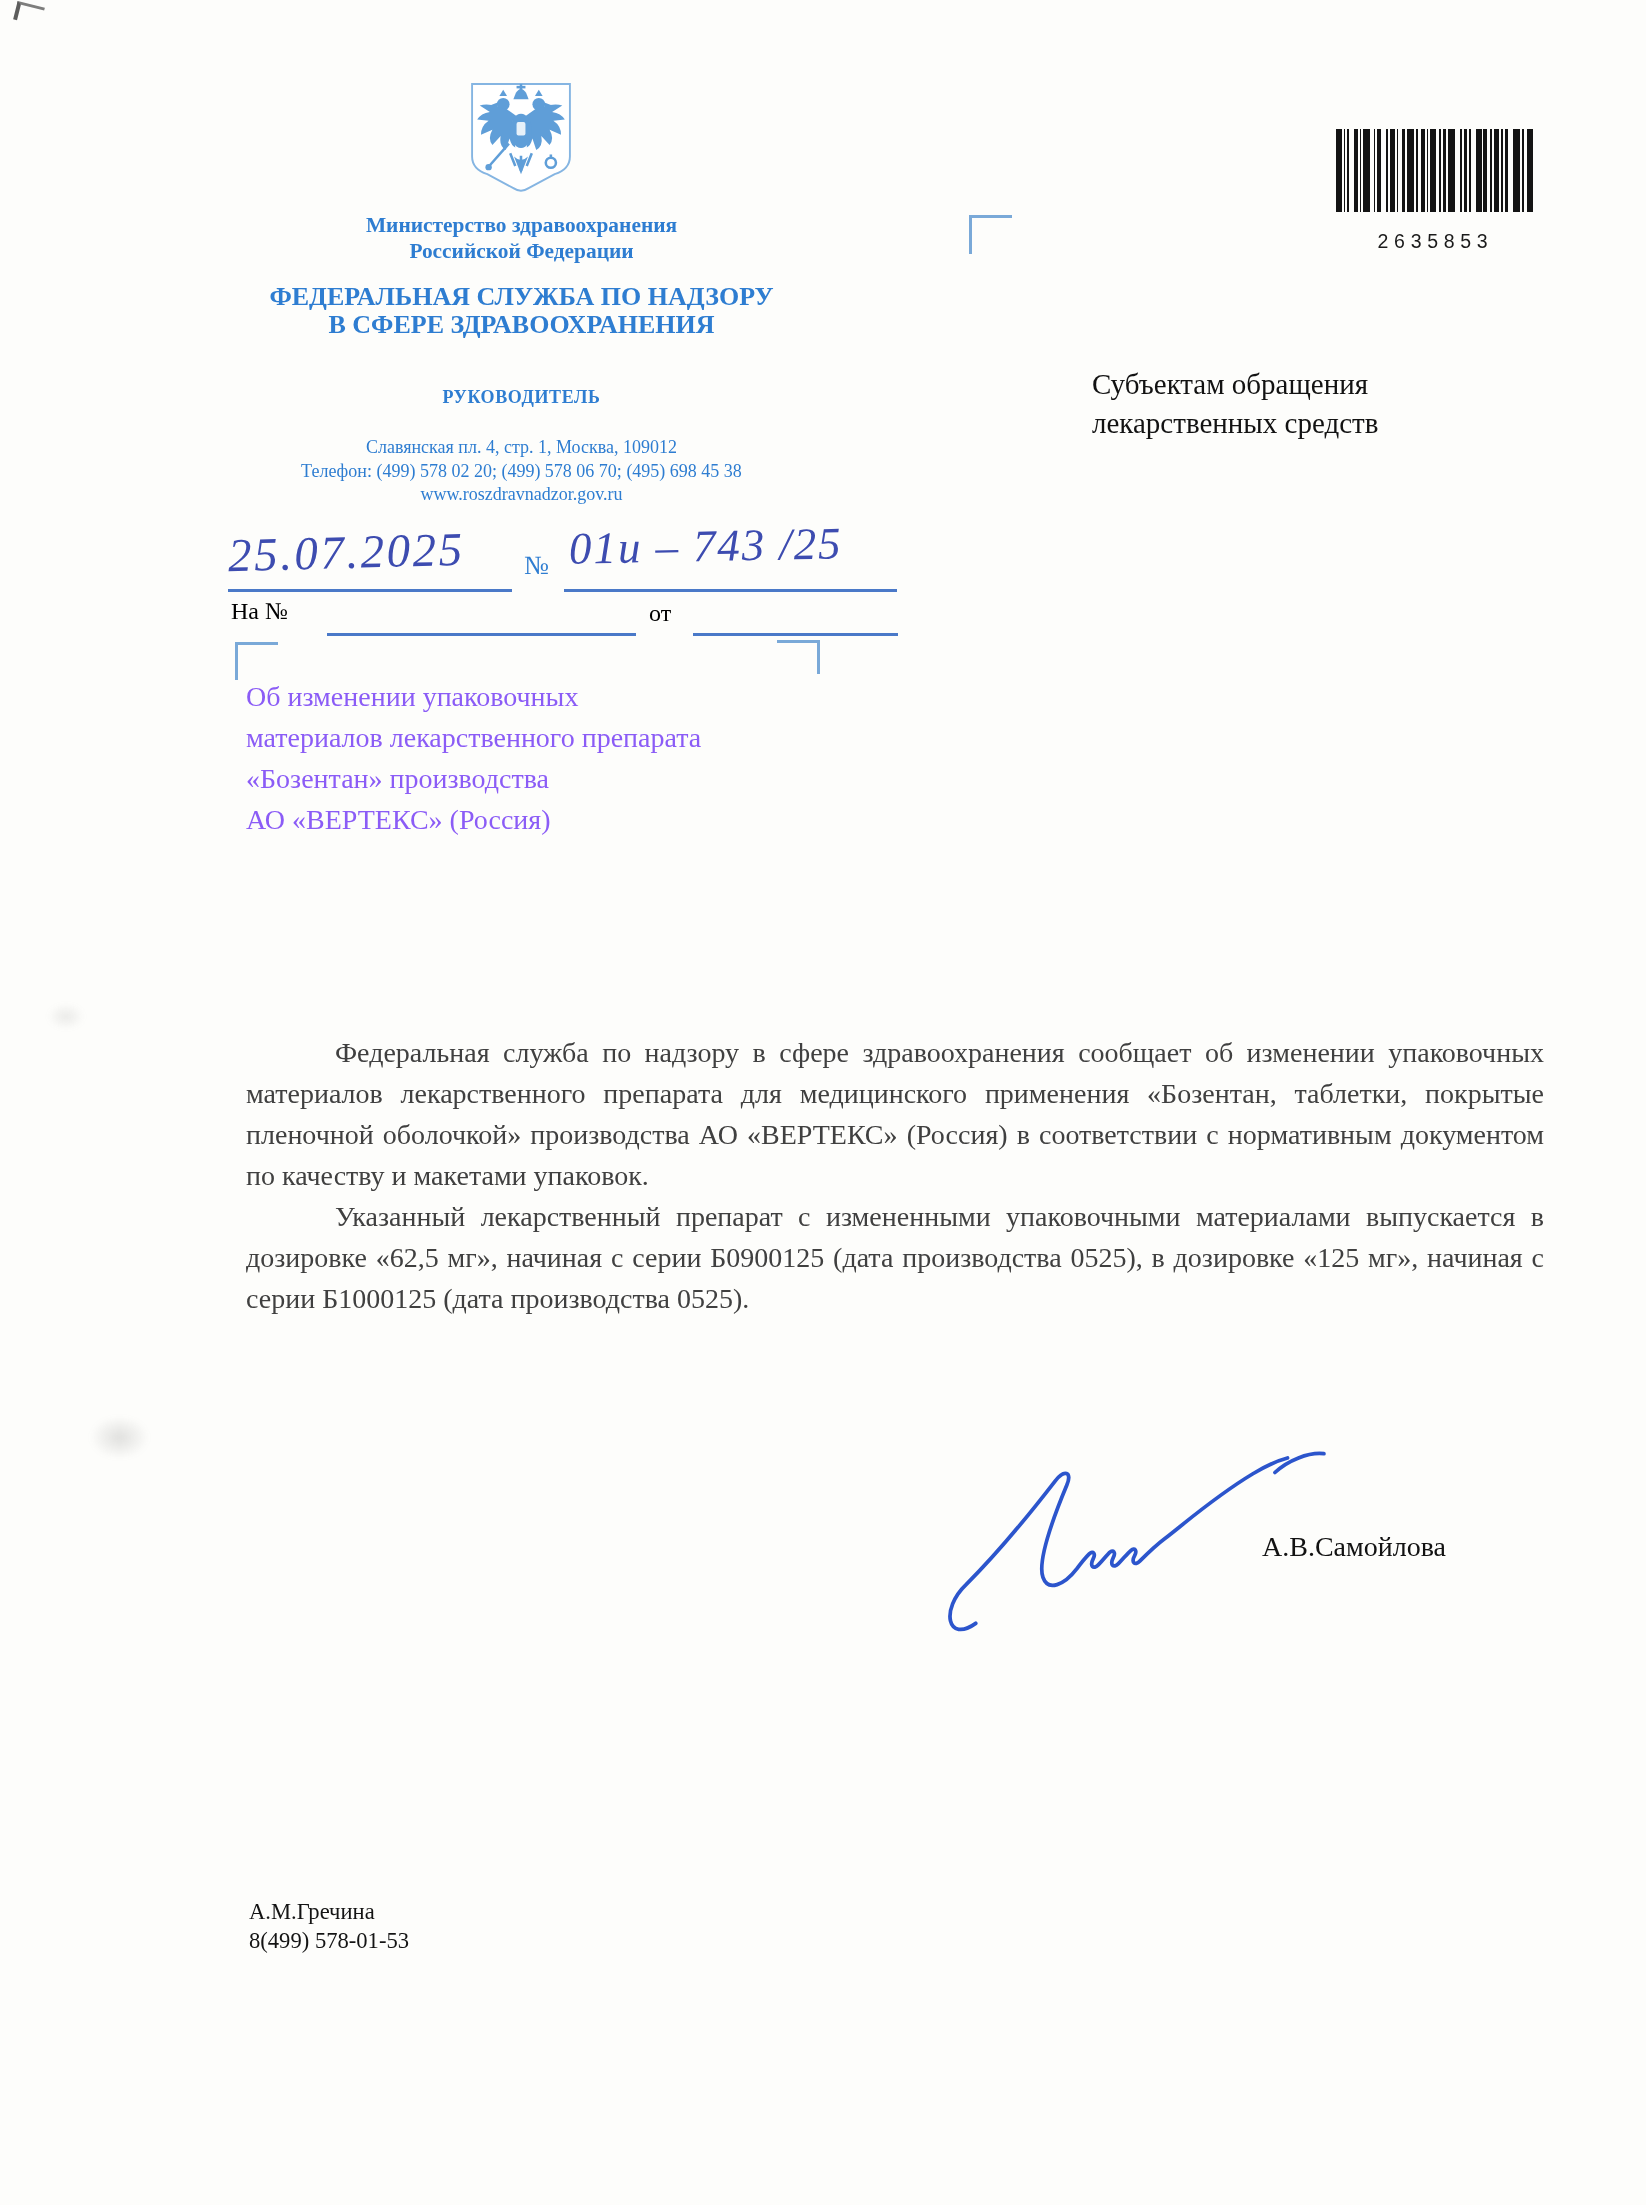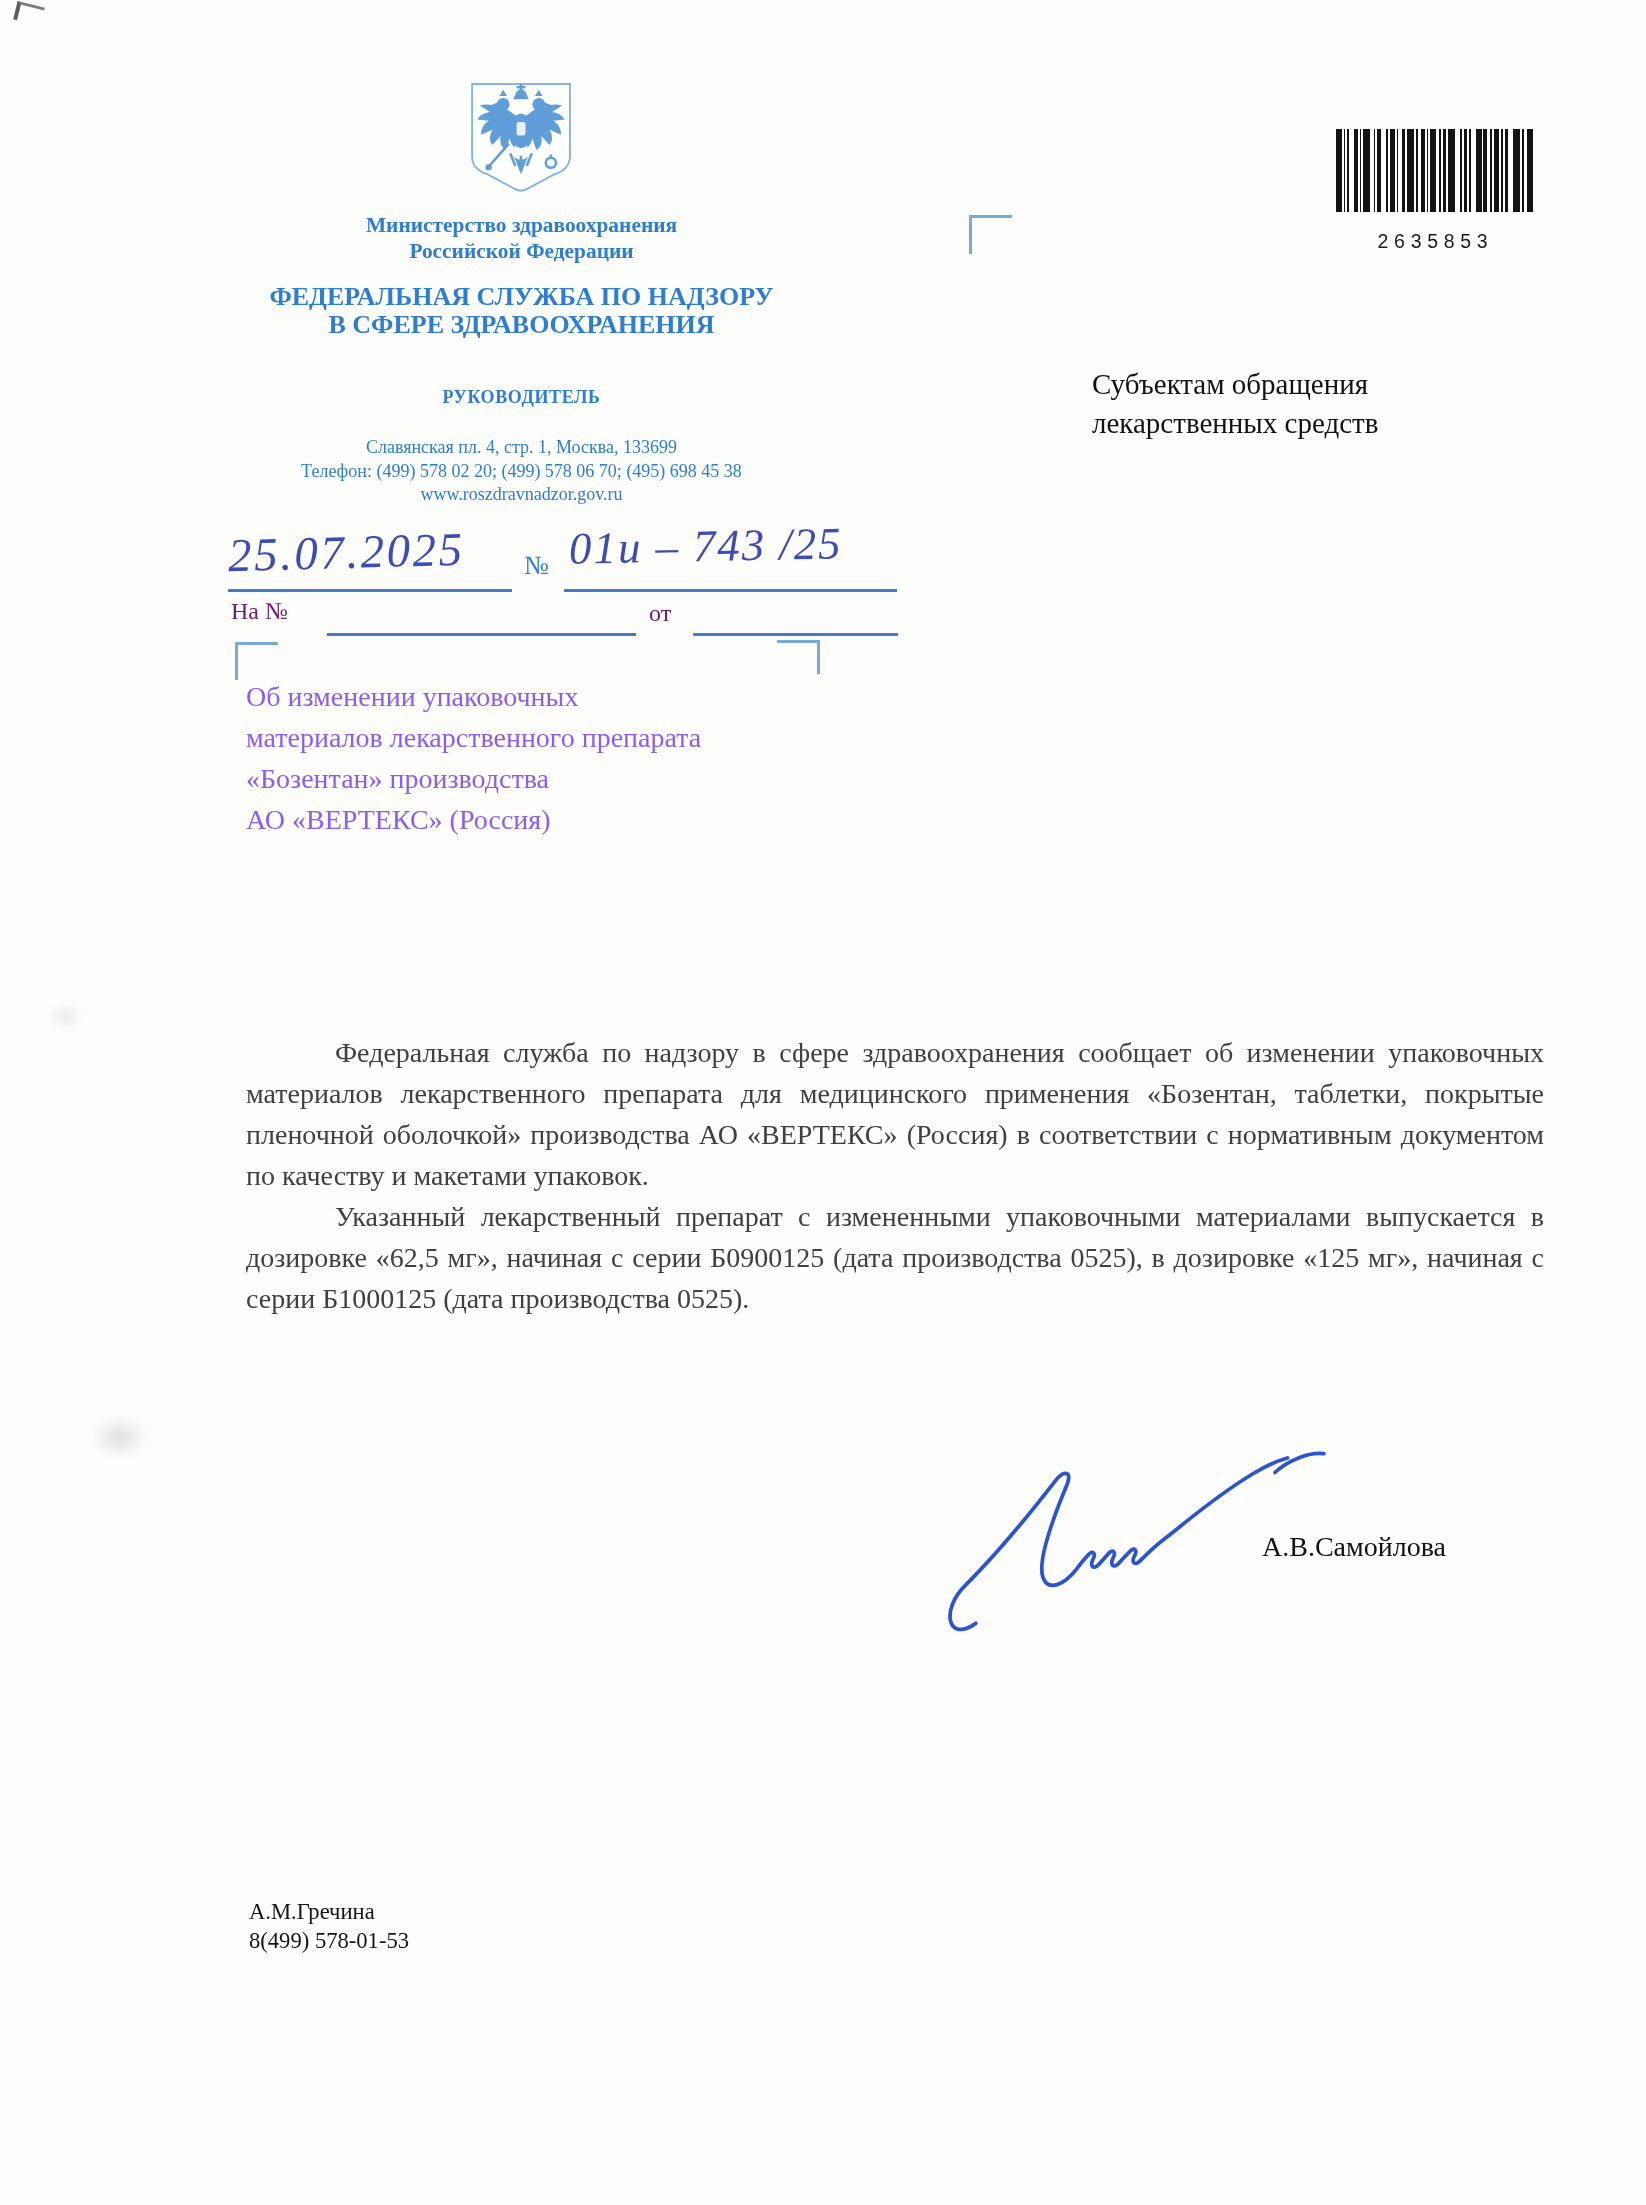--- a/index.html
+++ b/index.html
@@ -36,21 +36,21 @@
 
   
   .mark { background:#7aa9d8; }
 
   
   .hand { font-style:italic; color:#3d4cb0; font-family:"Liberation Serif", serif; }
   .hand-date { left:228px; top:525px; font-size:47px; letter-spacing:2.5px; transform:rotate(-1.6deg); }
   .hand-num  { left:569px; top:520px; font-size:45px; letter-spacing:1.9px; transform:rotate(-1.2deg); }
   .no-sign { left:524px; top:551px; font-size:26px; color:#2e7dd1; }
   .blue-line { background:#4a79c8; height:2.5px; }
-  .ref-label { font-size:24px; color:#701a75; }
+  .ref-label { font-size:24px; color:#000000; }
 
   
   .subject { left:246px; top:676px; width:566px; font-size:28px; line-height:41px; color:#8b5cf6; }
 
   
   .body-text { left:246px; top:1032px; width:1298px; font-size:28px; line-height:41px; color:#404040; }
   .body-text p { text-align:justify; text-align-last:left; text-indent:89px; }
 
   
   .sig-svg { left:938px; top:1422px; width:396px; height:233px; }
@@ -103,21 +103,21 @@
 
   <div class="abs lh-col ministry">
     <div>Министерство здравоохранения</div>
     <div>Российской Федерации</div>
   </div>
   <div class="abs lh-col service">
     <div>ФЕДЕРАЛЬНАЯ СЛУЖБА ПО НАДЗОРУ</div>
     <div>В СФЕРЕ ЗДРАВООХРАНЕНИЯ</div>
   </div>
   <div class="abs lh-col leader">РУКОВОДИТЕЛЬ</div>
-  <div class="abs lh-col addr">Славянская пл. 4, стр. 1, Москва, 133699</div>
+  <div class="abs lh-col addr">Славянская пл. 4, стр. 1, Москва, 109012</div>
   <div class="abs lh-col phone">Телефон: (499) 578 02 20; (499) 578 06 70; (495) 698 45 38</div>
   <div class="abs lh-col www">www.roszdravnadzor.gov.ru</div>
 
   <div class="abs barcode-wrap">
     <div class="barcode-bars">
         <div style="width: 5.3px; background: rgb(20, 20, 20);"></div>
         <div style="width: 1.8px; background: transparent;"></div>
         <div style="width: 1.8px; background: rgb(20, 20, 20);"></div>
         <div style="width: 1.8px; background: transparent;"></div>
         <div style="width: 1.8px; background: rgb(20, 20, 20);"></div>

